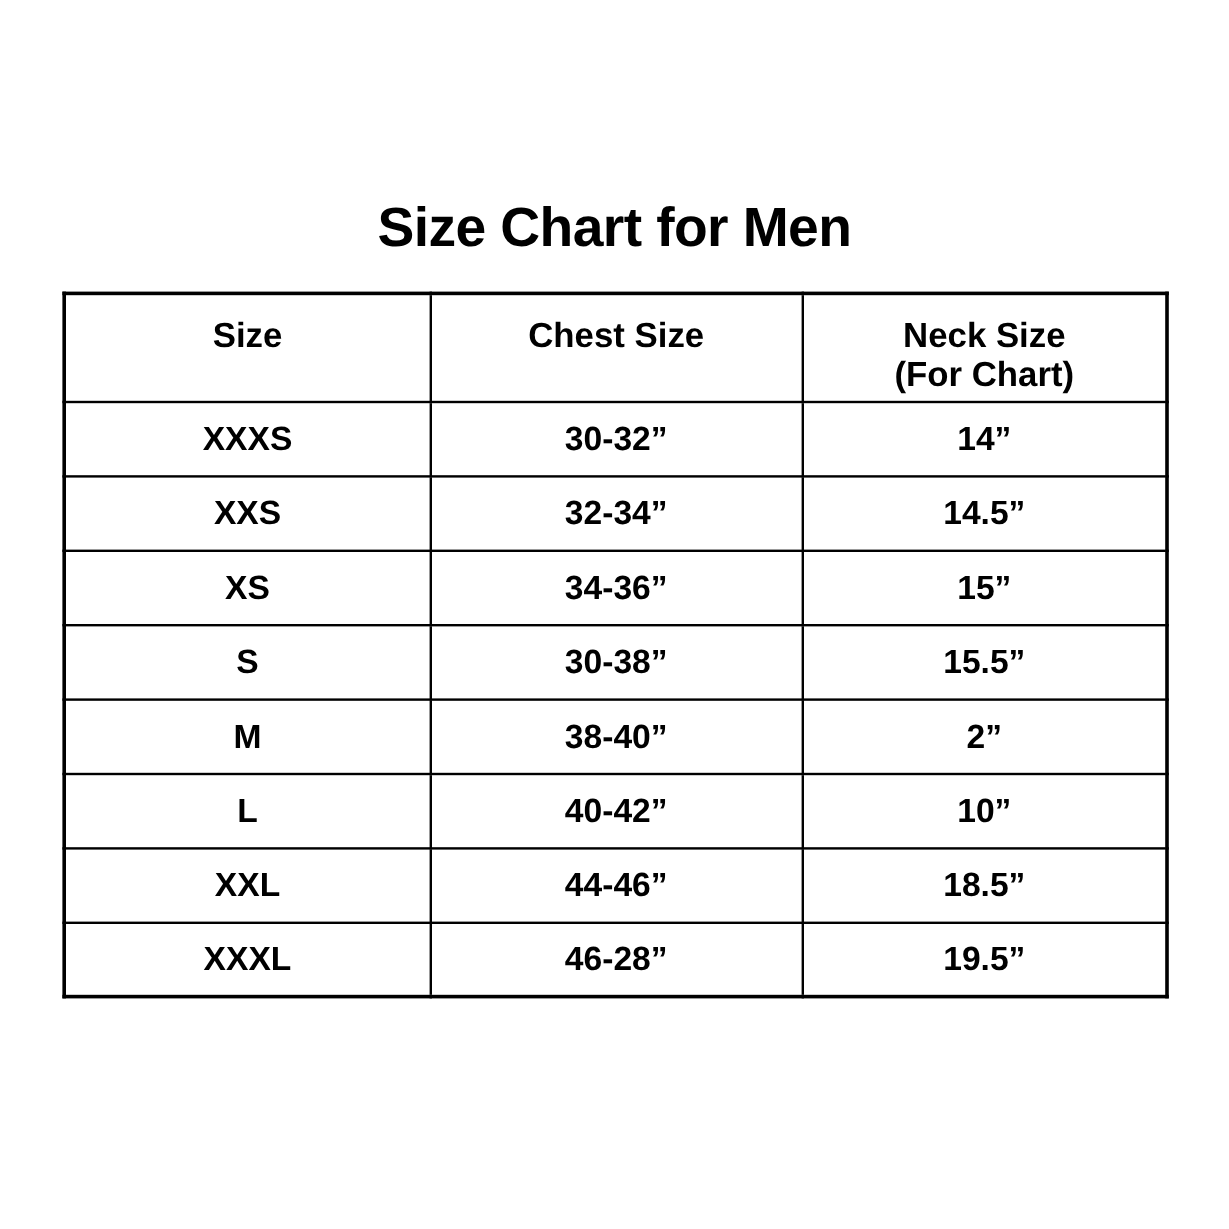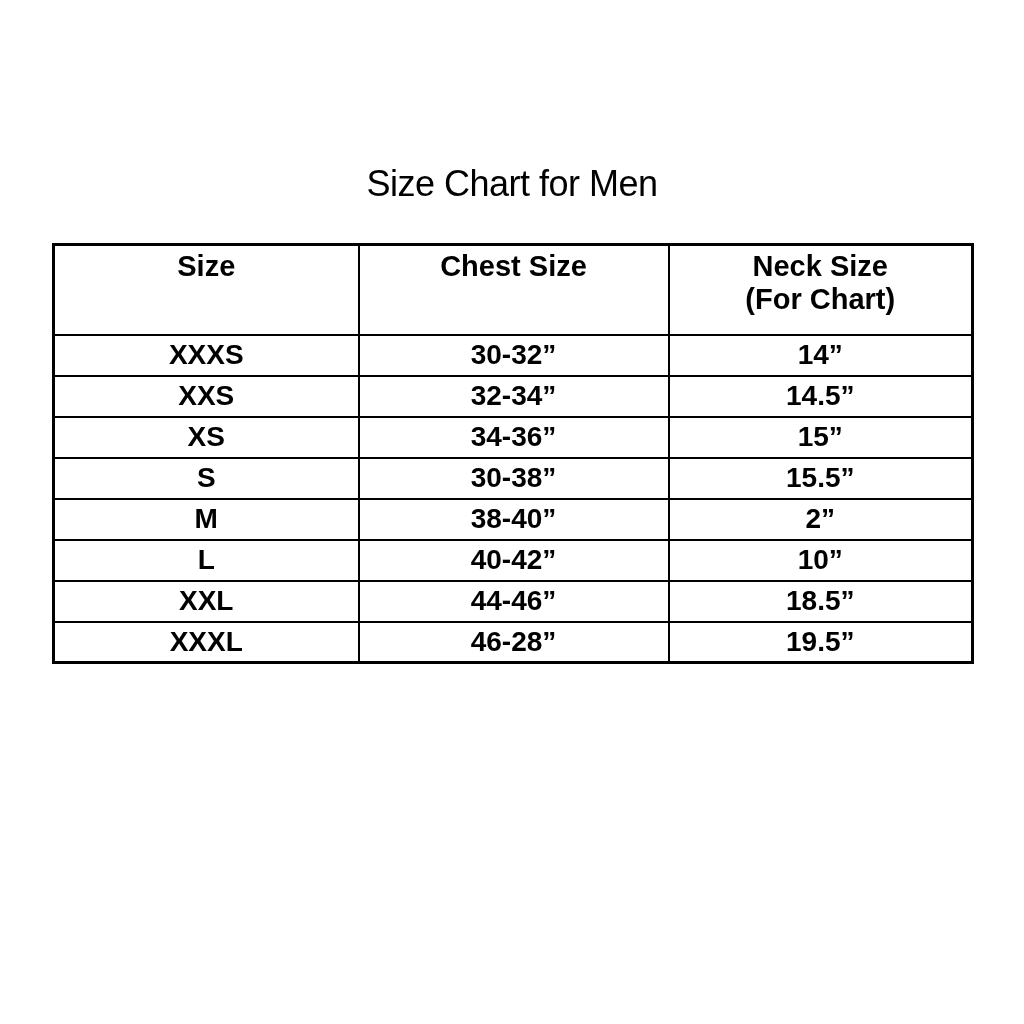--- a/index.html
+++ b/index.html
@@ -11,22 +11,22 @@
     color: #000000;
     font-family: "Liberation Sans", sans-serif;
     position: relative;
   }
   .page-title {
     position: absolute;
     top: 166px;
     left: 0;
     width: 100%;
     text-align: center;
-    font-size: 36px;
-    font-weight: 400;
+    font-size: 46px;
+    font-weight: 700;
     letter-spacing: -0.5px;
     line-height: 1;
     margin: 0;
   }
   table.size-table {
     position: absolute;
     left: 52px;
     top: 243px;
     width: 919px;
     border-collapse: collapse;
@@ -38,24 +38,24 @@
     border: 2px solid #000000;
     font-weight: 700;
     text-align: center;
     padding: 0;
     background: #ffffff;
   }
   .size-table thead tr { height: 90px; }
   .size-table th {
     font-size: 29px;
     vertical-align: top;
-    padding-top: 4px;
+    padding-top: 18px;
     line-height: 1.15;
   }
-  .size-table tbody tr { height: 41px; }
+  .size-table tbody tr { height: 62px; }
   .size-table td {
     font-size: 28px;
     vertical-align: middle;
   }
 </style>
 </head>
 <body>
 
 <h1 class="page-title">Size Chart for Men</h1>
 

